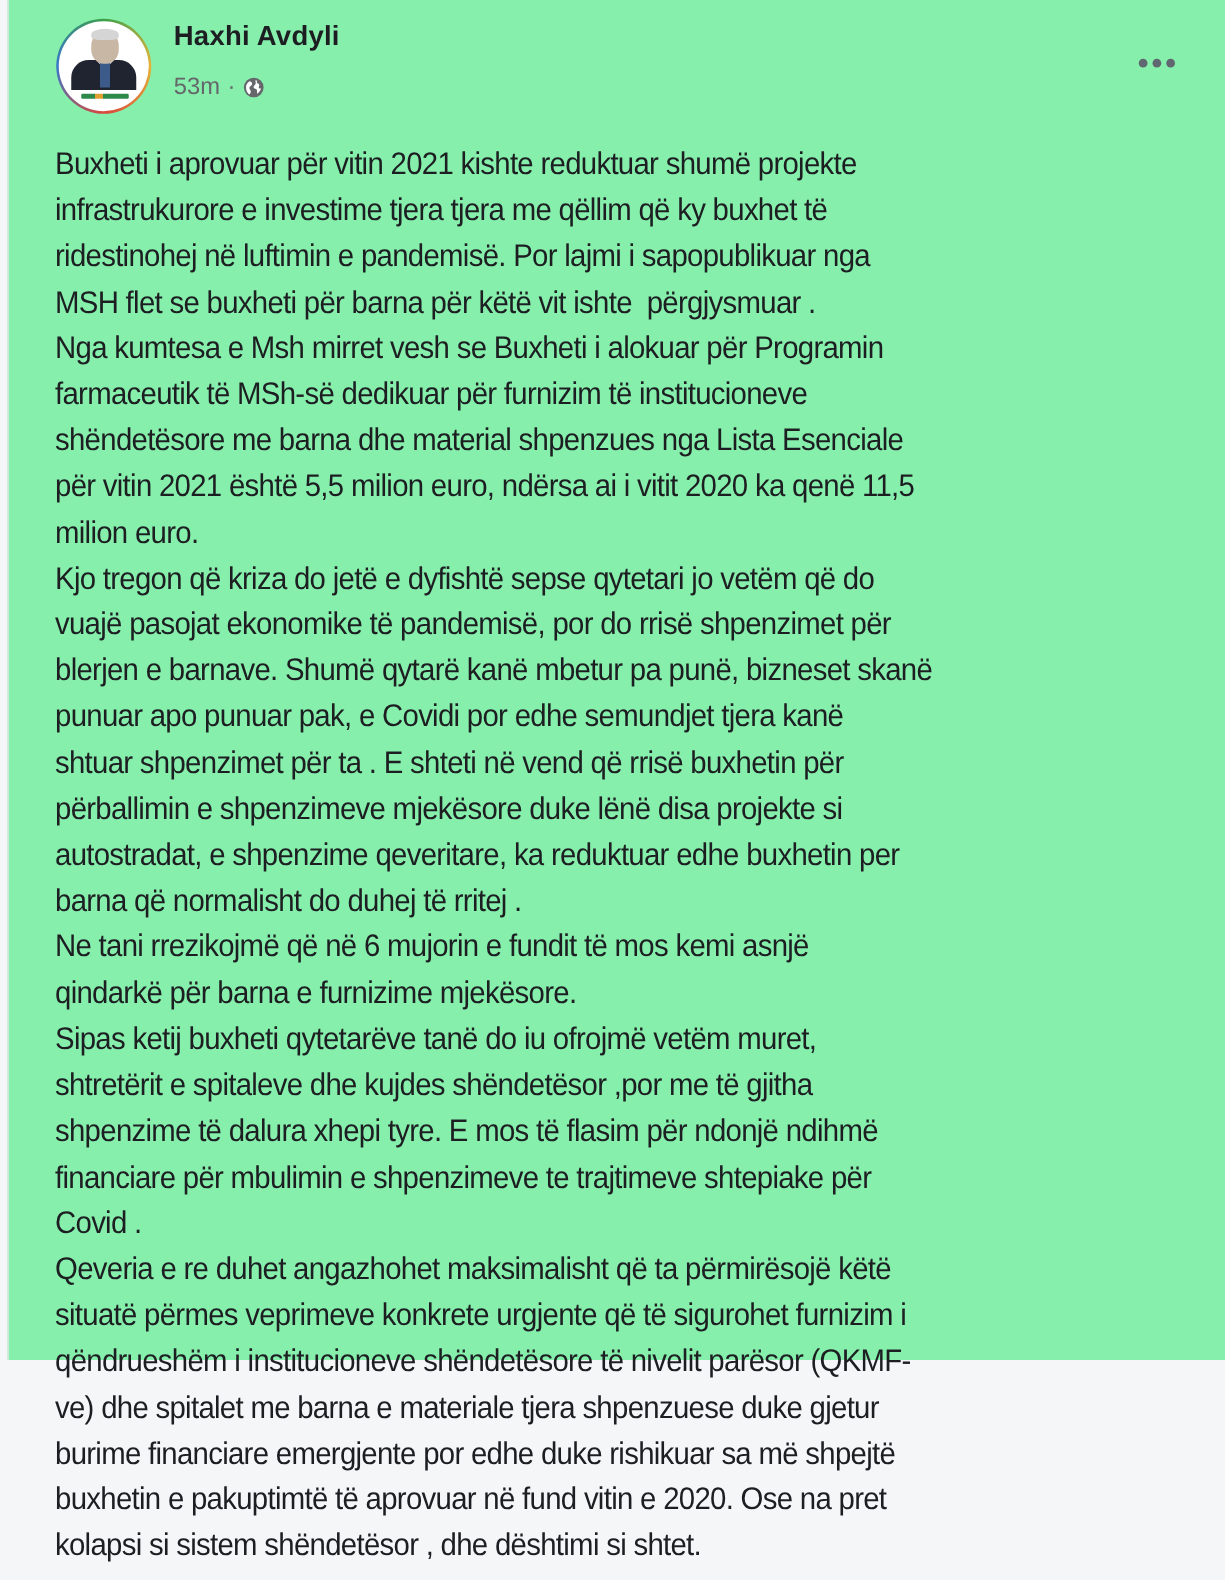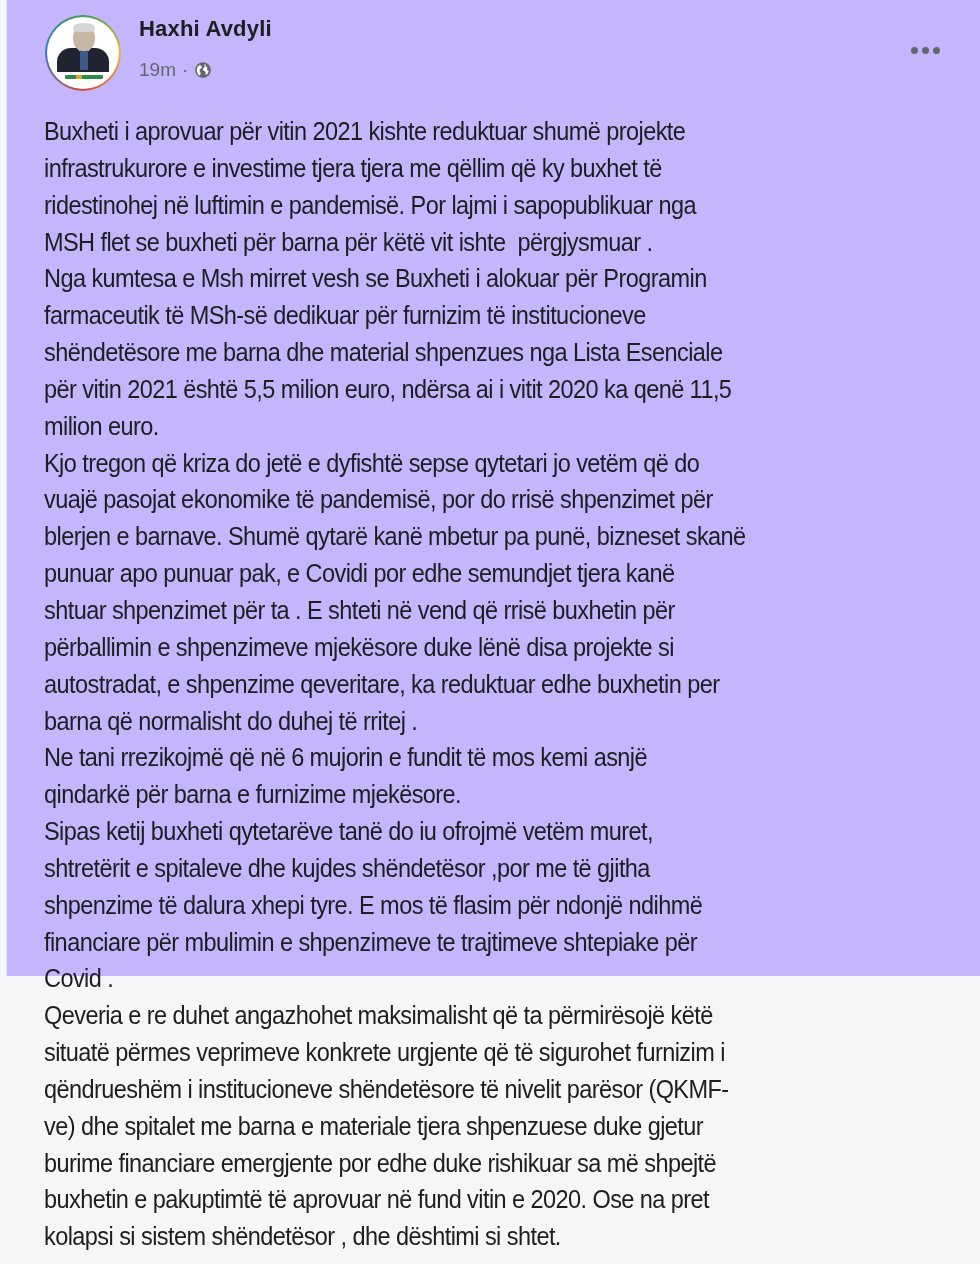--- a/index.html
+++ b/index.html
@@ -2,22 +2,22 @@
 <html><head>
 <meta charset="utf-8">
 <style>
   html, body { margin:0; padding:0; }
   body {
     width:980px; height:1264px; overflow:hidden;
     background:#f5f6f7;
     font-family:"Liberation Sans", sans-serif;
   }
   .card {
-    position:absolute; left:6px; top:0; width:974px; height:976px;
-    background:#c4b5fd;
+    position:absolute; left:6px; top:0; width:974px; height:1088px;
+    background:#86efac;
     border-left:1px solid #e4e6ea;
   }
   .avatar {
     position:absolute; left:38px; top:15px; width:76px; height:76px;
     border-radius:50%;
     background:conic-gradient(#3a9f4a, #e6b43a, #d9473b, #3a78c9, #3a9f4a);
     padding:2px; box-sizing:border-box;
   }
   .avatar-inner {
     width:100%; height:100%; border-radius:50%; background:#fff; overflow:hidden; position:relative;
@@ -75,21 +75,21 @@
       <div class="av-tie"></div>
       <div class="av-head"></div>
       <div class="av-hair"></div>
       <div class="av-logo"></div>
     </div>
   </div>
 
   <div class="name">Haxhi Avdyli</div>
 
   <div class="meta">
-    <span>19m</span>
+    <span>53m</span>
     <span class="dot">·</span>
     <svg class="globe" viewBox="0 0 16 16">
       <circle cx="8" cy="8" r="7" fill="#65676b"></circle>
       <path d="M5 3.5c1.5.3 2.2 1.3 1.8 2.4-.4 1-1.8 1-1.9 2.3-.1 1.2 1 1.6 1 2.8 0 .9-.6 1.5-1.2 1.9C3.4 11.8 2.5 10 2.5 8c0-2 1-3.6 2.5-4.5z" fill="#fff"></path>
       <path d="M10.5 3.2c-.6.8-.4 1.7.5 2 .9.3 1.2 1.2.7 2-.5.9.2 1.6 1.4 1.4-.2 1.6-1.2 3-2.6 3.8-.5-1.2.2-2.2-.5-3-.7-.8-1.9-.5-2.1-1.6-.2-1.3 1.3-1.5 1.5-2.7.1-.8-.3-1.5-.2-2.2.5.1.9.1 1.3.3z" fill="#fff"></path>
     </svg>
   </div>
 
   <div class="more">
     <span></span>

